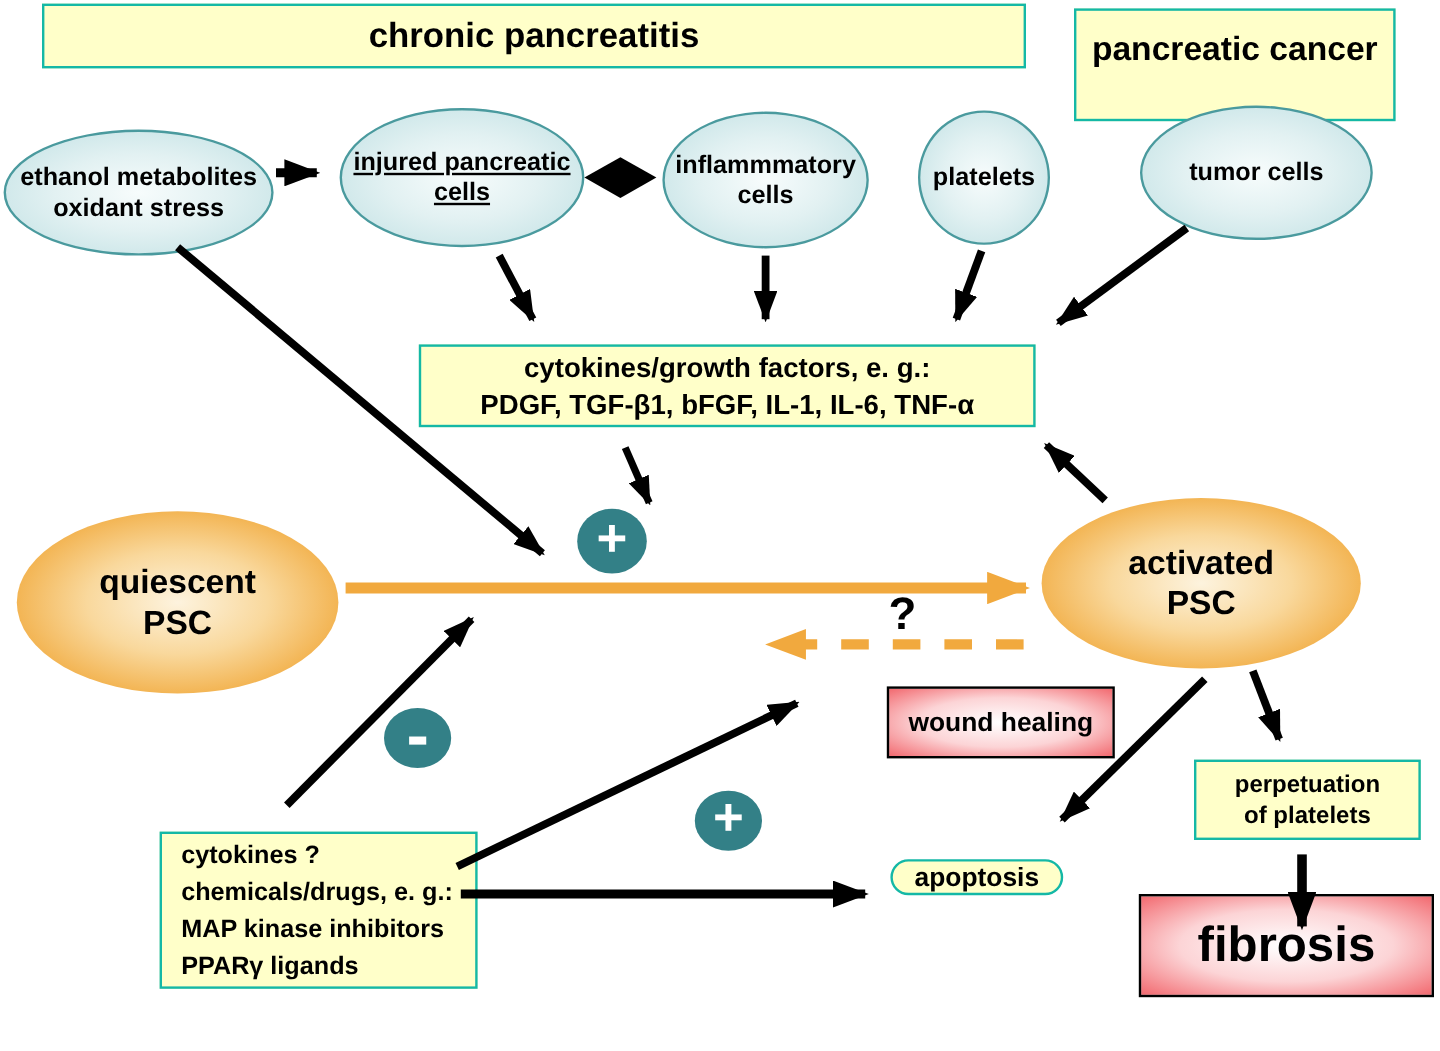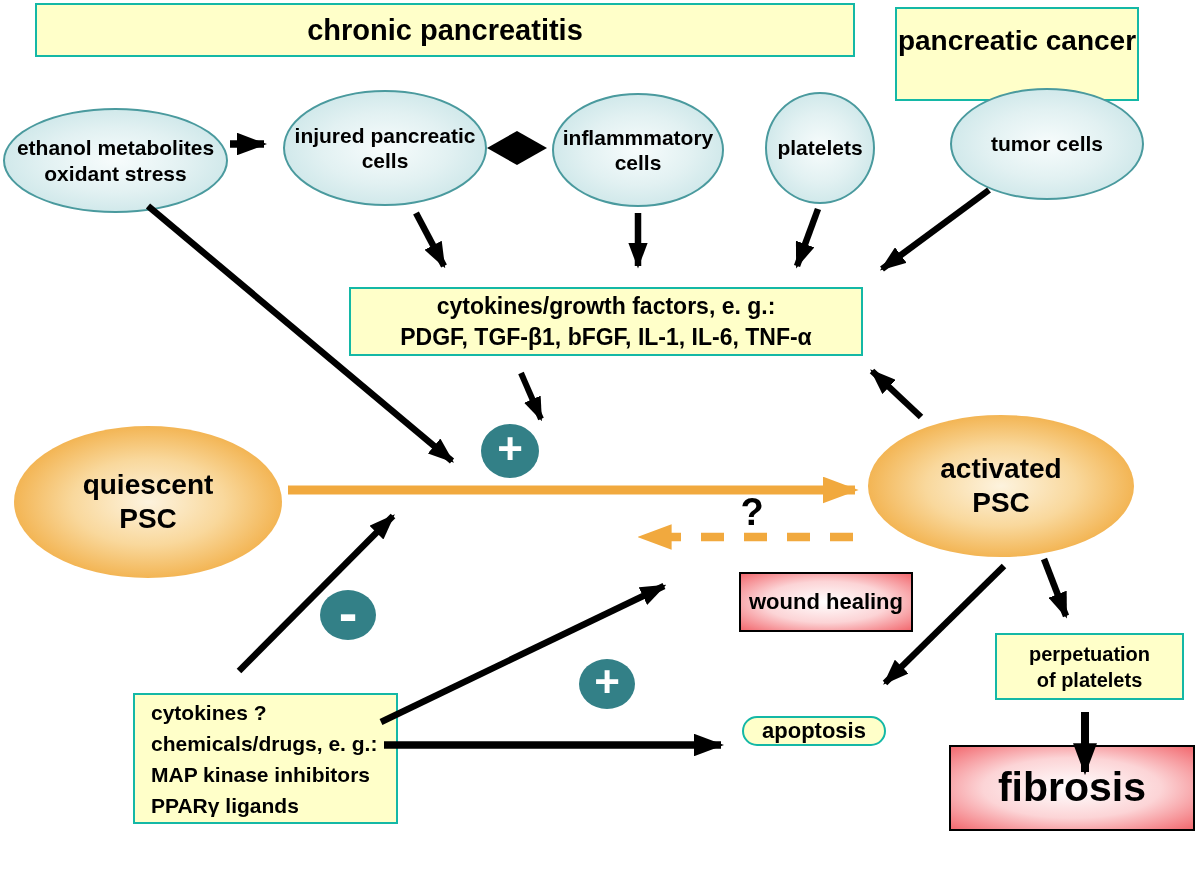--- a/index.html
+++ b/index.html
@@ -27,32 +27,32 @@
   }
   .pink {
     border:2px solid #000;
     background:radial-gradient(ellipse at center, #FFFFFF 0%, #FCD4D6 52%, #F2696F 100%);
   }
   .badge {
     border-radius:50%; background:#338087; color:#fff; z-index:3;
   }
   
   #box-chronic       { left:35px;  top:3px;   width:820px; height:54px;  font-size:29px; }
-  #box-cancer        { left:895px; top:7px;   width:244px; height:94px;  font-size:28px; justify-content:flex-start; padding-top:15px; }
+  #box-cancer        { left:895px; top:7px;   width:268px; height:94px;  font-size:28px; justify-content:flex-start; padding-top:15px; }
   #cell-ethanol      { left:3px;   top:108px;  width:225px; height:105px;align-items:center; }
-  #cell-injured      { left:283px; top:90px;  width:204px; height:116px; }
+  #cell-injured      { left:283px; top:90px;  width:204px; height:116px;text-decoration:underline; }
   #cell-inflammatory { left:552px; top:93px;  width:172px; height:114px; }
   #cell-platelets    { left:765px; top:92px;  width:110px; height:112px; }
   #cell-tumor        { left:950px; top:88px;  width:194px; height:112px; }
   #box-mediators     { left:349px; top:287px; width:514px; height:69px;  font-size:23px; line-height:31px; }
   #psc-quiescent     { left:14px;  top:426px; width:268px; height:152px; }
   #psc-activated     { left:868px; top:415px; width:266px; height:142px; }
   #box-modulators    { left:101px; top:693px; width:265px; height:131px; font-size:21px; line-height:31px;
                        align-items:flex-start; text-align:left; padding-left:16px;margin-left:32px; }
-  #box-wound         { left:739px; top:572px; width:174px; height:60px;  font-size:22px; }
+  #box-wound         { left:739px; top:572px; width:190px; height:60px;  font-size:22px; }
   #box-apoptosis     { left:742px; top:716px; width:144px; height:30px;  font-size:22px;border-radius:15px; }
   #box-perpetuation  { left:995px; top:633px; width:189px; height:67px;  font-size:20px; line-height:26px; }
   #box-fibrosis      { left:949px; top:745px; width:246px; height:86px;  font-size:41px; }
   #badge-plus-top    { left:481px; top:424px; width:58px;  height:54px;  font-size:44px; }
   #badge-minus       { left:320px; top:590px; width:56px;  height:50px;  font-size:56px; }
   #badge-plus-bottom { left:579px; top:659px; width:56px;  height:50px;  font-size:44px; }
   #q-mark            { left:730px; top:488px; width:44px;  height:50px;  font-size:38px; z-index:3; background:transparent; }
   #connector-layer   { position:absolute; left:0; top:0; width:1200px; height:876px; z-index:4; pointer-events:none; }
   .badge span { transform:translateY(-2px); }
 </style>

